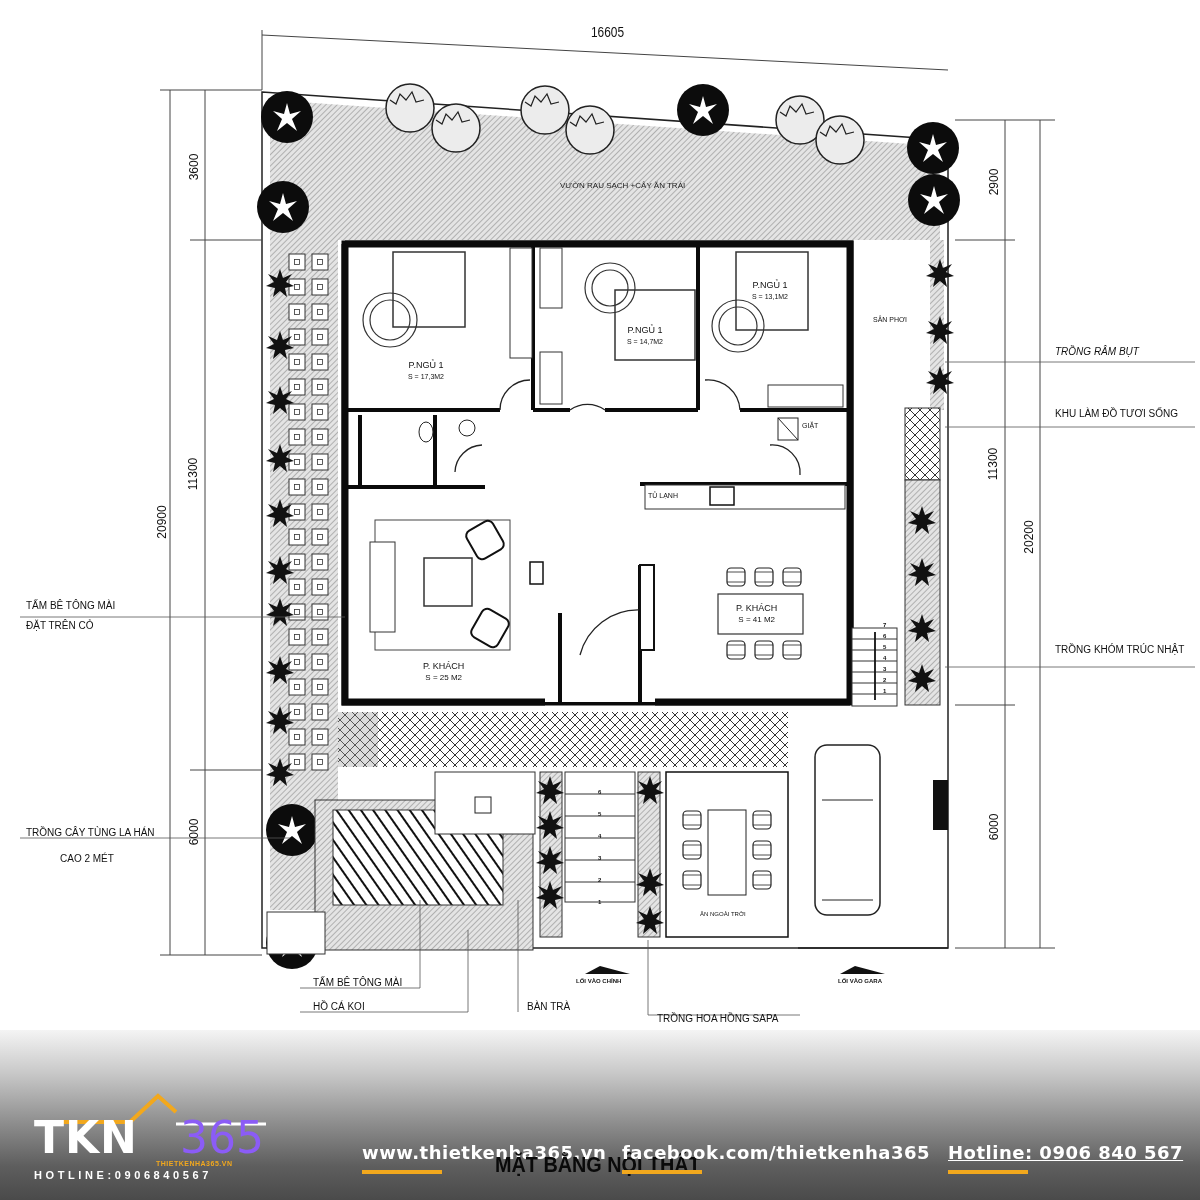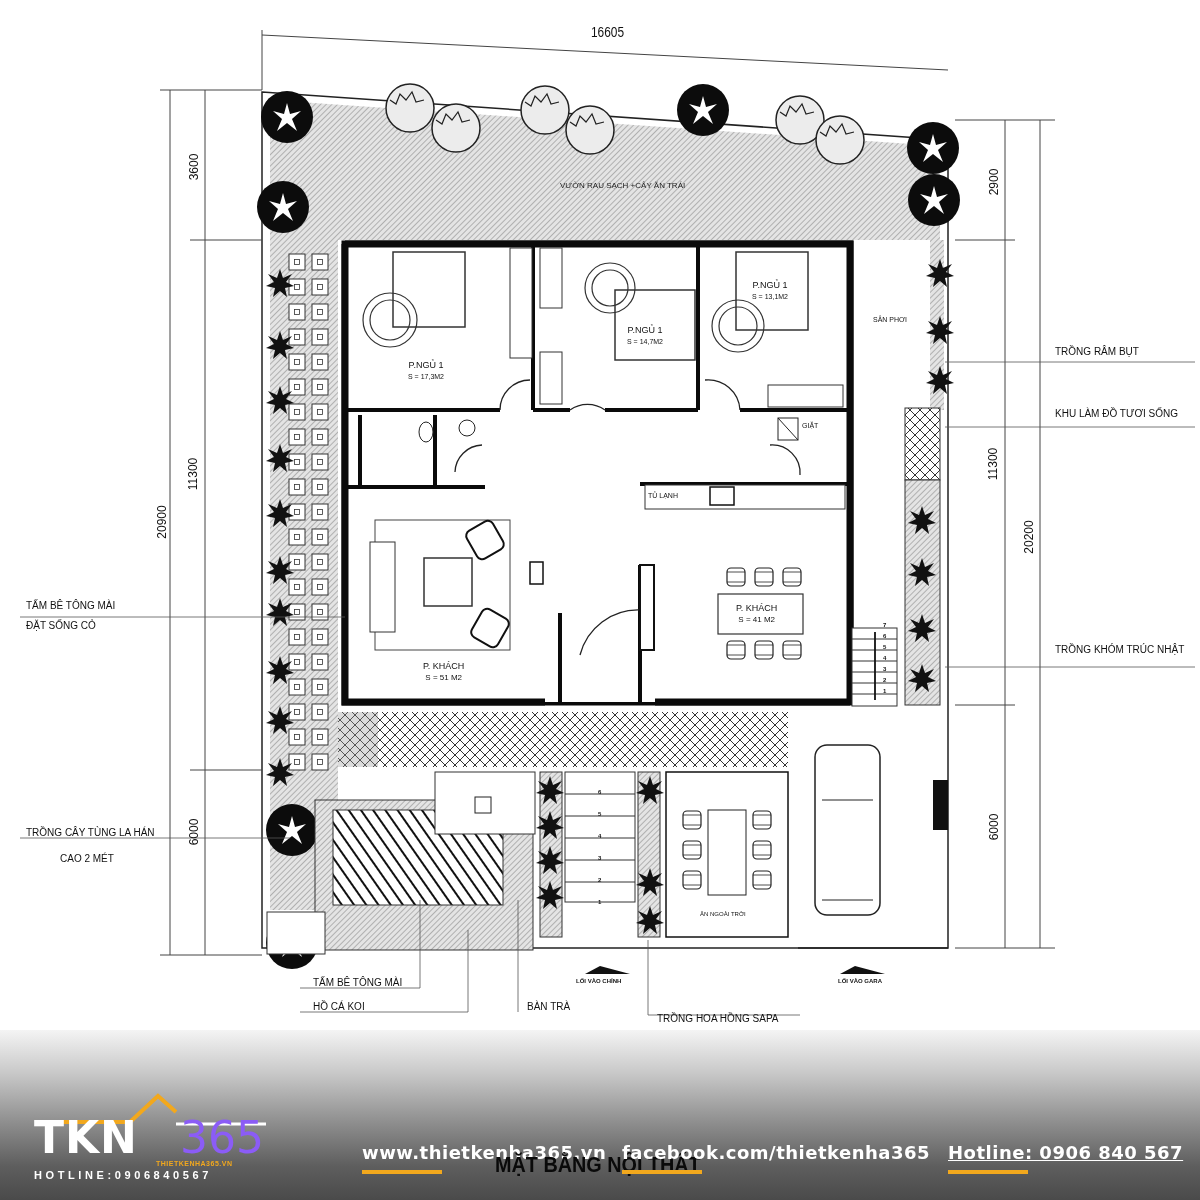--- a/index.html
+++ b/index.html
@@ -338,21 +338,21 @@
 </div>
 <div class="abs" style="left:752px;top:280px;font-size:9px;text-align:center;line-height:11px;">
   <div>P.NGỦ 1</div>
   <div style="font-size:7px;">S = 13,1M2</div>
 </div>
 <div class="abs" style="left:802px;top:422px;font-size:7px;">GIẶT</div>
 <div class="abs" style="left:873px;top:316px;font-size:7px;">SÂN PHƠI</div>
 <div class="abs" style="left:648px;top:492px;font-size:7px;">TỦ LẠNH</div>
 <div class="abs" style="left:423px;top:660px;font-size:9px;text-align:center;line-height:12px;">
   <div>P. KHÁCH</div>
-  <div style="font-size:8px;">S = 51 M2</div>
+  <div style="font-size:8px;">S = 25 M2</div>
 </div>
 <div class="abs" style="left:736px;top:602px;font-size:9px;text-align:center;line-height:12px;">
   <div>P. KHÁCH</div>
   <div style="font-size:8px;">S = 41 M2</div>
 </div>
 <div class="abs" style="left:700px;top:911px;font-size:6px;">ĂN NGOÀI TRỜI</div>
 <div class="abs" style="left:576px;top:978px;font-size:6px;font-weight:bold;">LỐI VÀO CHÍNH</div>
 <div class="abs" style="left:838px;top:978px;font-size:6px;font-weight:bold;">LỐI VÀO GARA</div>
 
 <div class="abs" style="left:883px;top:620px;font-size:6px;line-height:11px;font-weight:bold;display:flex;flex-direction:column-reverse;">
@@ -369,28 +369,28 @@
   <span>1</span>
   <span>2</span>
   <span>3</span>
   <span>4</span>
   <span>5</span>
   <span>6</span>
 </div>
 
 <div class="abs" style="left:26px;top:596px;font-size:10px;line-height:20px;">
   <div>TẤM BÊ TÔNG MÀI</div>
-  <div>ĐẶT SỐNG CỎ</div>
+  <div>ĐẶT TRÊN CỎ</div>
 </div>
 <div class="abs" style="left:26px;top:820px;font-size:10px;line-height:26px;">
   <div>TRỒNG CÂY TÙNG LA HÁN</div>
   <div style="padding-left:34px;">CAO 2 MÉT</div>
 </div>
 
-<div class="abs" style="left:1055px;top:346px;font-size:10px;">TRỒNG RÂM BỤT</div>
+<div class="abs" style="left:1055px;top:346px;font-size:10px;font-style:italic;">TRỒNG RÂM BỤT</div>
 <div class="abs" style="left:1055px;top:408px;font-size:10px;">KHU LÀM ĐỒ TƯƠI SỐNG</div>
 <div class="abs" style="left:1055px;top:644px;font-size:10px;">TRỒNG KHÓM TRÚC NHẬT</div>
 
 <div class="abs" style="left:313px;top:977px;font-size:10px;">TẤM BÊ TÔNG MÀI</div>
 <div class="abs" style="left:313px;top:1001px;font-size:10px;">HỒ CÁ KOI</div>
 <div class="abs" style="left:527px;top:1001px;font-size:10px;">BÀN TRÀ</div>
 <div class="abs" style="left:657px;top:1001px;font-size:10px;margin-top:12px;">TRỒNG HOA HỒNG SAPA</div>
 
 <div class="footer"></div>
 

